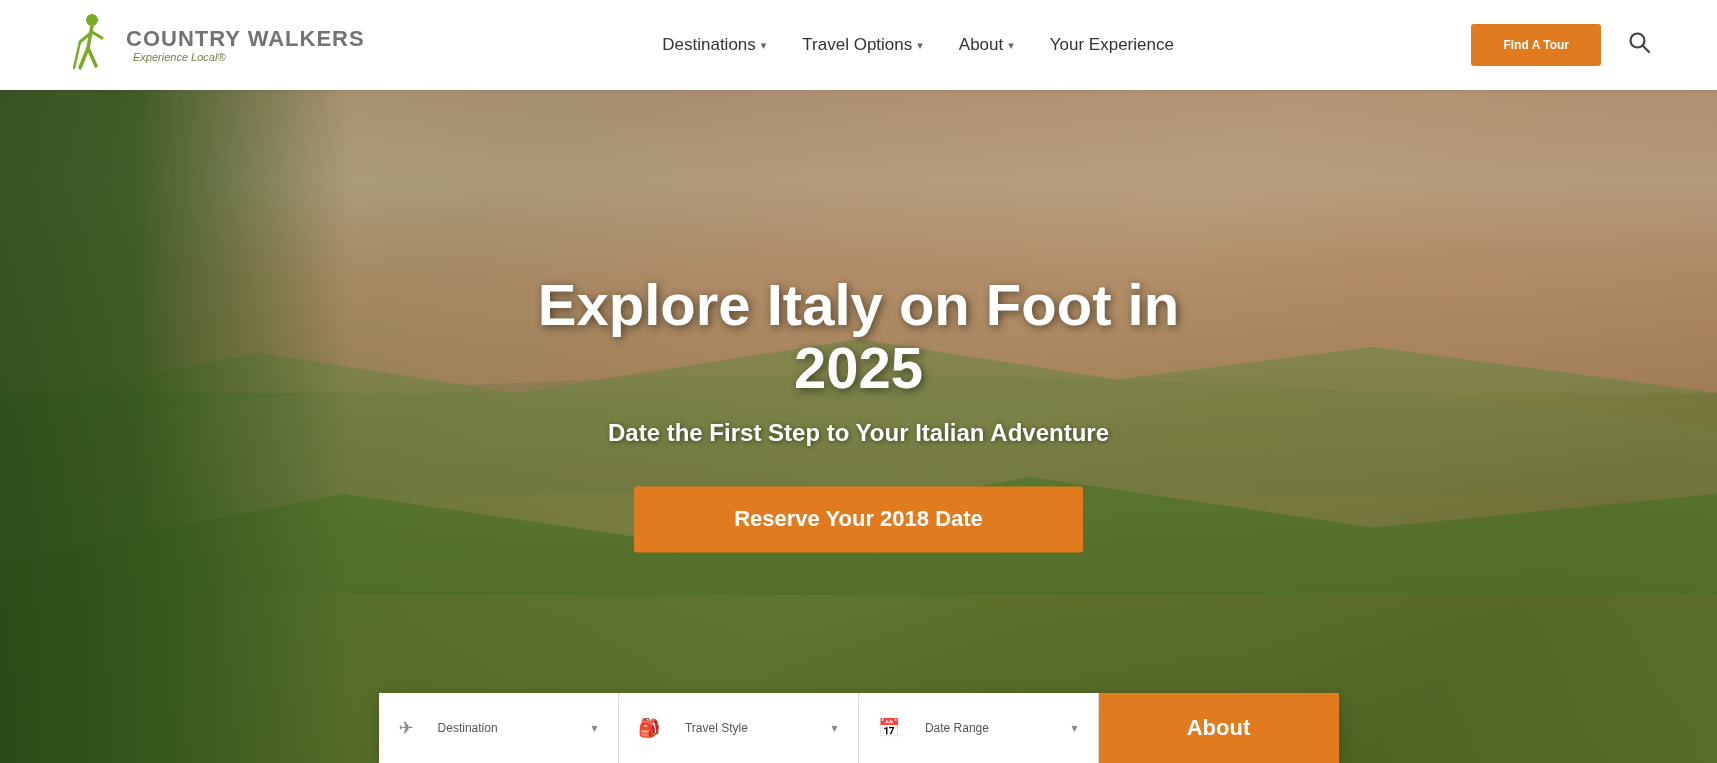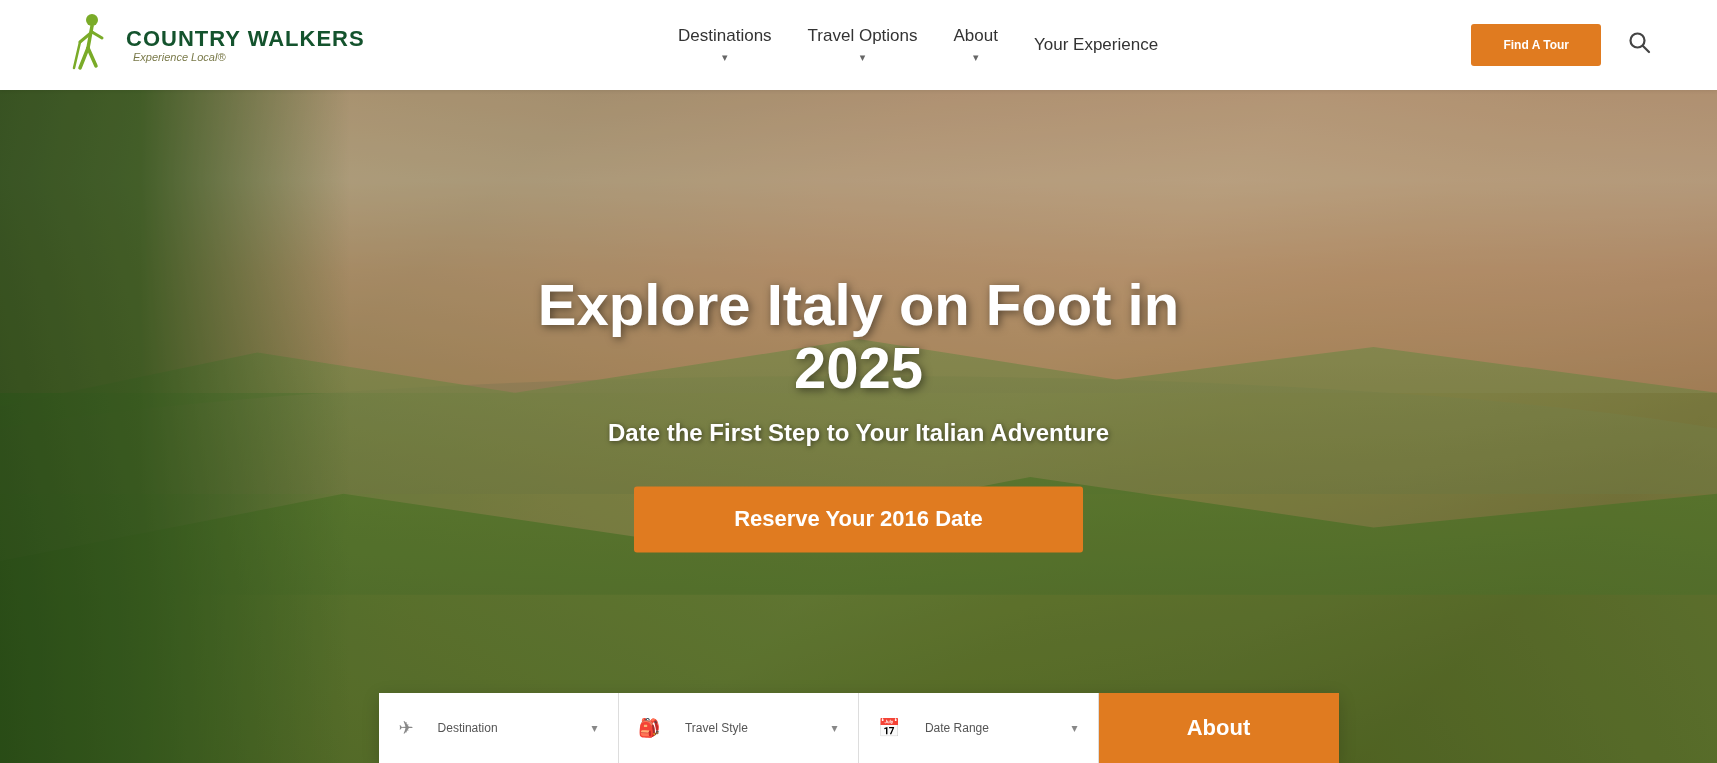--- a/index.html
+++ b/index.html
@@ -26,21 +26,21 @@
       width: 56px;
       height: 70px;
     }
     .logo-text {
       display: flex;
       flex-direction: column;
     }
     .logo-name {
       font-size: 22px;
       font-weight: 900;
-      color: #14532d;
+      color: #737373;
       line-height: 1.1;
       letter-spacing: 1px;
       text-transform: uppercase;
     }
     .logo-tagline {
       font-size: 11px;
       color: #7a7a4a;
       font-style: italic;
       margin-left: 7px;
     }
@@ -51,21 +51,20 @@
     }
     .nav-item {
       display: flex;
       align-items: center;
       gap: 5px;
       font-size: 17px;
       color: #333;
       cursor: pointer;
       font-weight: 500;
       white-space: nowrap;
-      flex-direction: column;
     }
     .chevron {
       font-size: 11px;
       color: #666;
     }
     .nav-actions {
       display: flex;
       align-items: center;
       gap: 20px;
     }
@@ -302,21 +301,21 @@
   <div class="hero-sky"></div>
   <div class="hero-hills-far"></div>
   <div class="hero-hills-mid"></div>
   <div class="hero-hills-near"></div>
   <div class="hero-trees-left"></div>
   <div class="hero-overlay"></div>
 
   <div class="hero-content">
     <h1 class="hero-title">Explore Italy on Foot in 2025</h1>
     <p class="hero-subtitle">Date the First Step to Your Italian Adventure</p>
-    <button class="reserve-btn">Reserve Your 2016 Date</button>
+    <button class="reserve-btn">Reserve Your 2018 Date</button>
   </div>
 
   <div class="search-bar">
 
     <div class="search-field">
       <span class="field-icon">✈</span>
       <span class="field-label">Destination</span>
       <span class="field-chevron">▾</span>
     </div>
 

